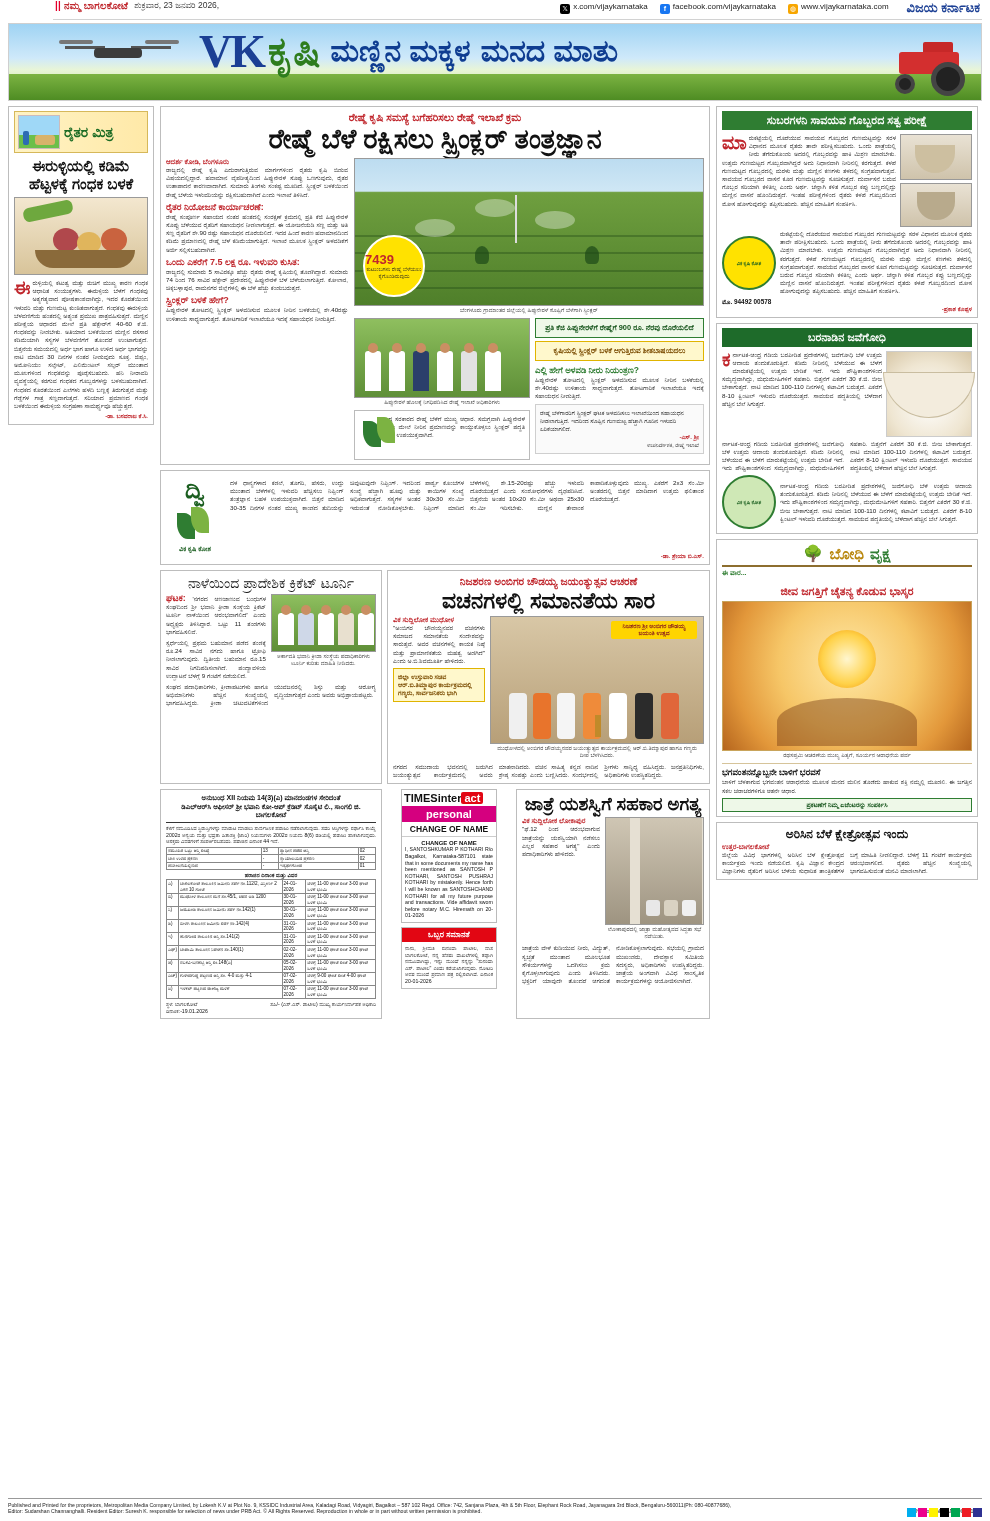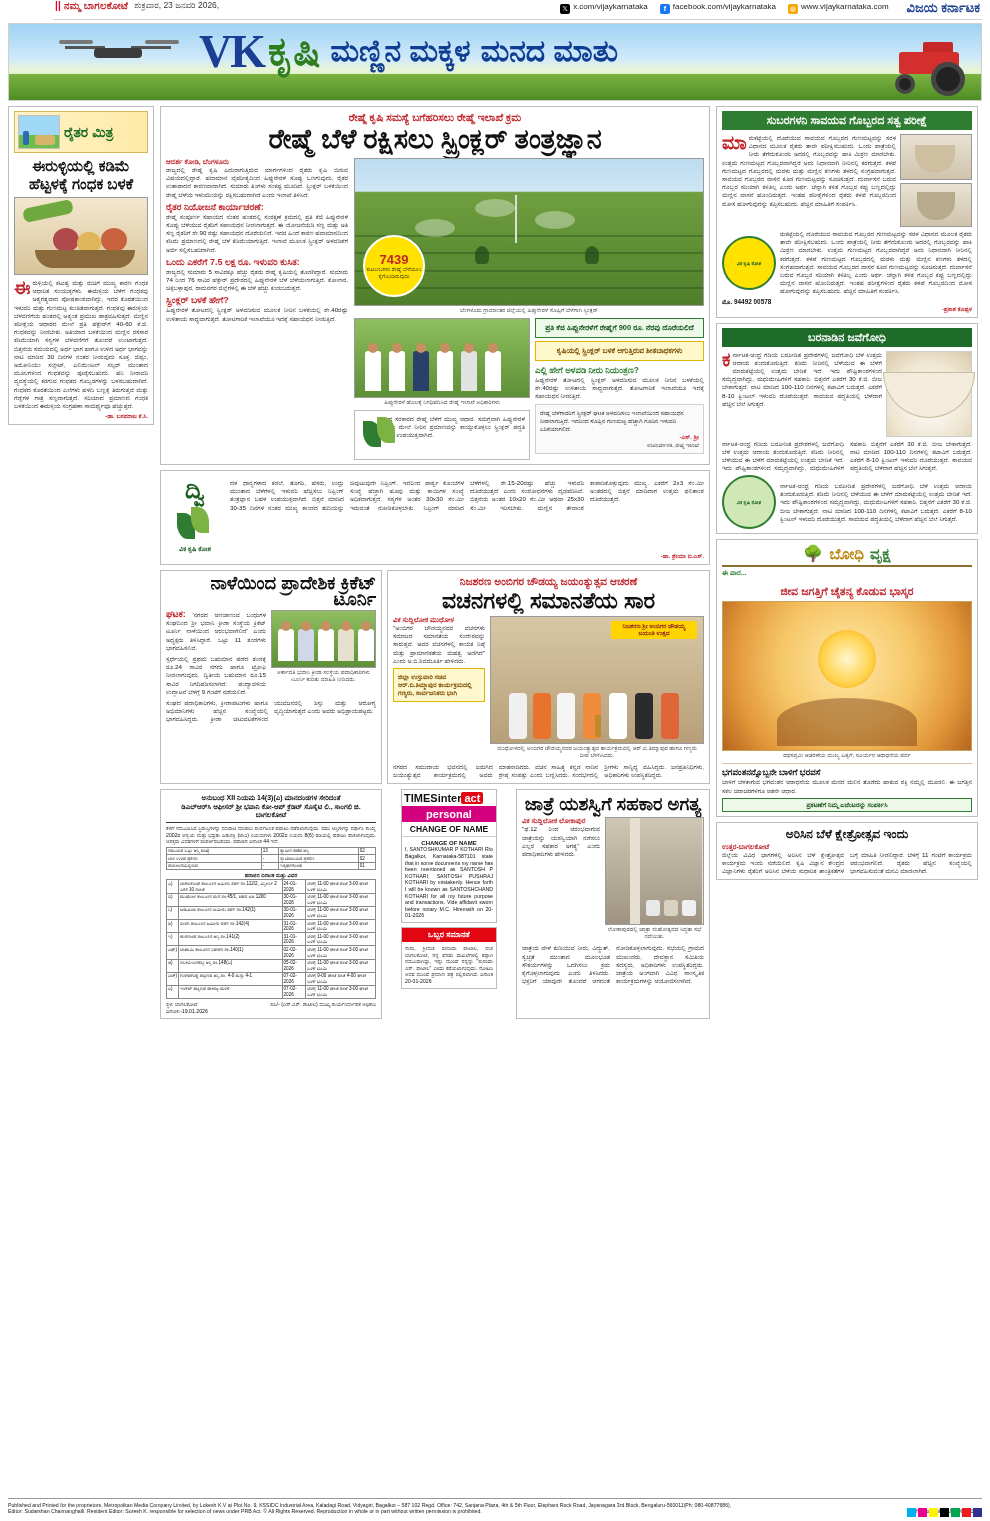--- a/index.html
+++ b/index.html
@@ -98,37 +98,37 @@
     background:
       linear-gradient(to bottom,#bcdcf0 0%,#cfe7f5 22%,#6f9f3f 23%,#4f7f2a 100%);
     position:relative;
   }
   .field .tree{position:absolute;bottom:28%;width:14px;height:18px;background:#2f5d1f;border-radius:50% 50% 30% 30%;}
   .field .row{position:absolute;left:0;right:0;height:2px;background:rgba(30,70,20,.35);}
   .spray{position:absolute;width:40px;height:18px;border-radius:50%;background:rgba(255,255,255,.35);}
 
   .circ-yellow{
     position:absolute;left:8px;bottom:8px;width:62px;height:62px;border-radius:50%;
-    background:#ffe200;display:flex;flex-direction:column;align-items:center;justify-content:center;
+    background:#ffe200;display:flex;flex-direction:column;align-items:flex-start;justify-content:center;
     text-align:center;border:2px solid #fff;
   }
   .circ-yellow b{font-size:13px;color:#c0272d;line-height:13px;}
   .circ-yellow span{font-size:5.6px;color:#222;line-height:6.4px;}
 
   .factbox-green{border:1px solid #2f7d32;background:#eef8e8;padding:4px;}
   .factbox-yellow{border:1px solid #e0b400;background:#fff8cc;padding:4px;}
   .factbox-white{border:1px solid #bbb;background:#fff;padding:4px;}
 
   .quote-box{border:1px solid #cfcfcf;background:#fafafa;padding:4px;font-size:6px;line-height:8px;}
   .quote-name{text-align:right;font-size:6px;font-weight:bold;color:#c0272d;}
   .leaf-logo{width:40px;height:40px;position:relative;}
   .leaf{position:absolute;width:18px;height:26px;background:#2f7d32;border-radius:0 60% 0 60%;}
 
   
-  .hdr-red{font-size:18px;font-weight:bold;color:#111;text-align:right;line-height:16px;}
+  .hdr-red{font-size:14px;font-weight:normal;color:#111;text-align:center;line-height:16px;}
   .hdr-black-big{font-size:22px;font-weight:bold;text-align:center;line-height:25px;}
 
   
   .bodhi-hdr{display:flex;align-items:center;justify-content:center;gap:6px;border-bottom:2px solid #8d6e2f;padding-bottom:2px;}
   .bodhi-hdr .t1{font-size:15px;font-weight:bold;color:#b8860b;}
   .bodhi-hdr .t2{font-size:15px;font-weight:bold;color:#2f7d32;}
   .sun-art{
     height:150px;background:radial-gradient(circle at 50% 42%,#ffe9a8,#f6c667 45%,#e2973a 75%,#b5651d 100%);
     position:relative;border:1px solid #c9a45b;
   }
@@ -313,21 +313,21 @@
                       <div class="leaf" style="left:18px;top:2px;background:#7cb342;"></div>
                     </div>
                   <div class="body-txt">ಕೇಂದ್ರ ಸರಕಾರದ ರೇಷ್ಮೆ ಬೆಳೆಗೆ ಮುಖ್ಯ ಆಧಾರ. ಸಮಗ್ರವಾಗಿ ಹಿಪ್ಪುನೇರಳೆ ಬೆಳೆಯ ಮೇಲೆ ನೀರಿನ ಪ್ರಮಾಣವನ್ನು ಕಾಯ್ದುಕೊಳ್ಳಲು ಸ್ಪ್ರಿಂಕ್ಲರ್ ಪದ್ಧತಿ ಅತ್ಯಂತ ಉಪಯುಕ್ತವಾಗಿದೆ.</div>
                 </div>
               </div>
               <div style="flex:1;">
                 <div class="factbox-green">
                   <div style="font-size:7.4px;font-weight:bold;color:#14531a;line-height:10px;text-align:center;">ಪ್ರತಿ ಕೆಜಿ ಹಿಪ್ಪುನೇರಳೆಗೆ ರೇಷ್ಮೆಗೆ 900 ರೂ. ನೆರವು ದೊರೆಯಲಿದೆ</div>
                 </div>
                 <div class="factbox-yellow" style="margin-top:3px;">
-                  <div style="font-size:7.4px;font-weight:bold;color:#7a4b00;line-height:10px;text-align:center;">ಕೃಷಿಯಲ್ಲಿ ಸ್ಪ್ರಿಂಕ್ಲರ್ ಬಳಕೆ ಆಗುತ್ತಿರುವ ಶೀತಬಾಧಕಗಳು</div>
+                  <div style="font-size:7.4px;font-weight:bold;color:#7a4b00;line-height:10px;text-align:center;">ಕೃಷಿಯಲ್ಲಿ ಸ್ಪ್ರಿಂಕ್ಲರ್ ಬಳಕೆ ಆಗುತ್ತಿರುವ ಶೀತಬಾಷಯದಲು</div>
                 </div>
                 <div class="green-head" style="margin-top:4px;">ಎಲ್ಲಿ ಹೇಗೆ ಅಳವಡಿ ನೀರು ನಿಯಂತ್ರಣ?</div>
                 <div class="body-txt">ಹಿಪ್ಪುನೇರಳೆ ತೋಟದಲ್ಲಿ ಸ್ಪ್ರಿಂಕ್ಲರ್ ಅಳವಡಿಸುವ ಮೂಲಕ ನೀರಿನ ಬಳಕೆಯಲ್ಲಿ ಶೇ.40ರಷ್ಟು ಉಳಿತಾಯ ಸಾಧ್ಯವಾಗುತ್ತದೆ. ತೋಟಗಾರಿಕೆ ಇಲಾಖೆಯೂ ಇದಕ್ಕೆ ಸಹಾಯಧನ ನೀಡುತ್ತಿದೆ.</div>
                 <div class="quote-box" style="margin-top:3px;">
                   <div>ರೇಷ್ಮೆ ಬೆಳೆಗಾರರಿಗೆ ಸ್ಪ್ರಿಂಕ್ಲರ್ ಘಟಕ ಅಳವಡಿಸಲು ಇಲಾಖೆಯಿಂದ ಸಹಾಯಧನ ನೀಡಲಾಗುತ್ತಿದೆ. ಇದರಿಂದ ಸೊಪ್ಪಿನ ಗುಣಮಟ್ಟ ಹೆಚ್ಚಾಗಿ ಗೂಡಿನ ಇಳುವರಿ ಏರಿಕೆಯಾಗಲಿದೆ.</div>
                   <div class="quote-name">-ಎಸ್. ಶ್ರೀ</div>
                   <div style="text-align:right;font-size:5.4px;">ಉಪನಿರ್ದೇಶಕ, ರೇಷ್ಮೆ ಇಲಾಖೆ</div>
                 </div>
               </div>
             </div>

